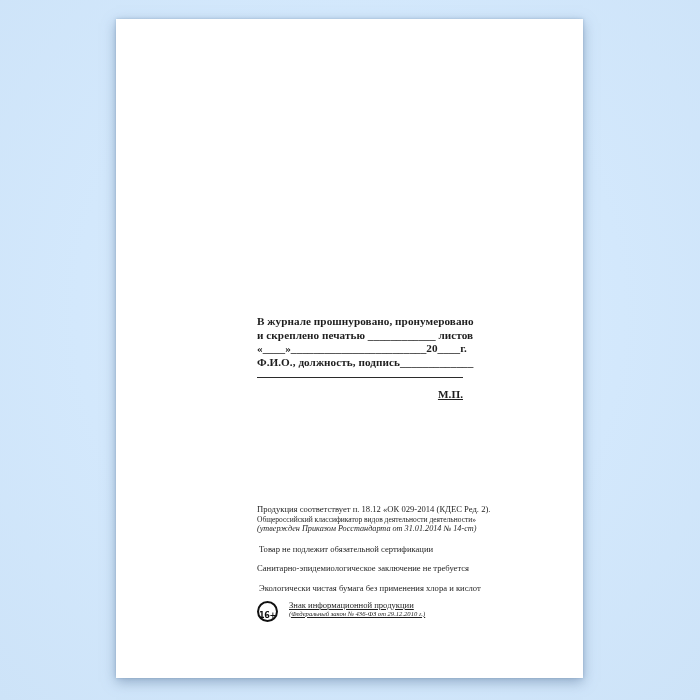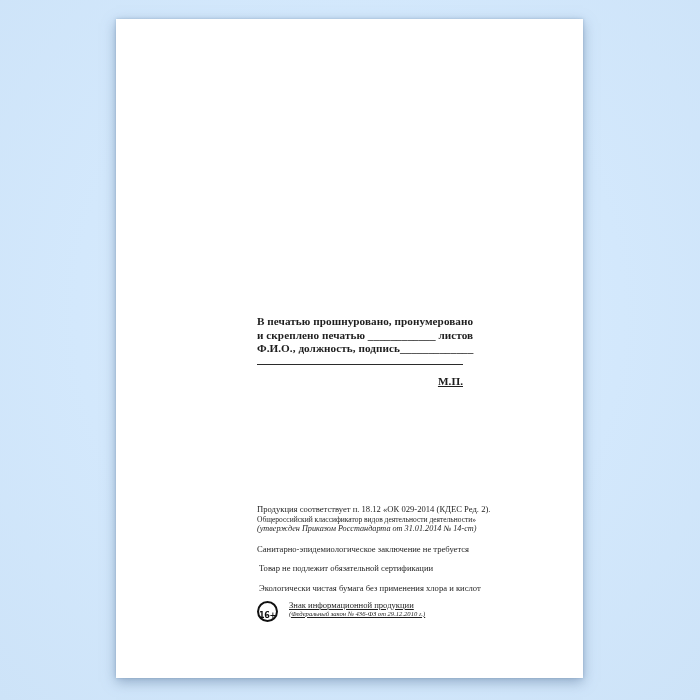--- a/index.html
+++ b/index.html
@@ -84,33 +84,34 @@
   .age-title { font-size: 8.6px; line-height: 10px; }
   .age-law { font-size: 6.6px; line-height: 8.5px; font-style: italic; }
 </style>
 </head>
 <body>
 
 <div class="scene">
   <div class="paper">
 
     <div class="binding-note">
-      <div>В печатью прошнуровано, пронумеровано</div>
+      <div>В журнале прошнуровано, пронумеровано</div>
       <div>и скреплено печатью ____________ листов</div>
+      <div>«____»________________________20____г.</div>
       <div>Ф.И.О., должность, подпись_____________</div>
       <div class="signature-rule"></div>
       <div class="seal">М.П.</div>
     </div>
 
     <div class="footer-block">
       <div class="okved-1">Продукция соответствует п. 18.12 «ОК 029-2014 (КДЕС Ред. 2).</div>
       <div class="okved-2">Общероссийский классификатор видов деятельности деятельности»</div>
       <div class="okved-3">(утвержден Приказом Росстандарта от 31.01.2014 № 14-ст)</div>
+      <div class="foot-note indent">Товар не подлежит обязательной сертификации</div>
       <div class="foot-note">Санитарно-эпидемиологическое заключение не требуется</div>
-      <div class="foot-note indent">Товар не подлежит обязательной сертификации</div>
       <div class="foot-note indent">Экологически чистая бумага без применения хлора и кислот</div>
 
       <div class="age-row">
         <div class="age-circle">
           <span>16+</span>
         </div>
         <div class="age-text">
           <div class="age-title">Знак информационной продукции</div>
           <div class="age-law">(Федеральный закон № 436-ФЗ от 29.12.2010 г.)</div>
         </div>

